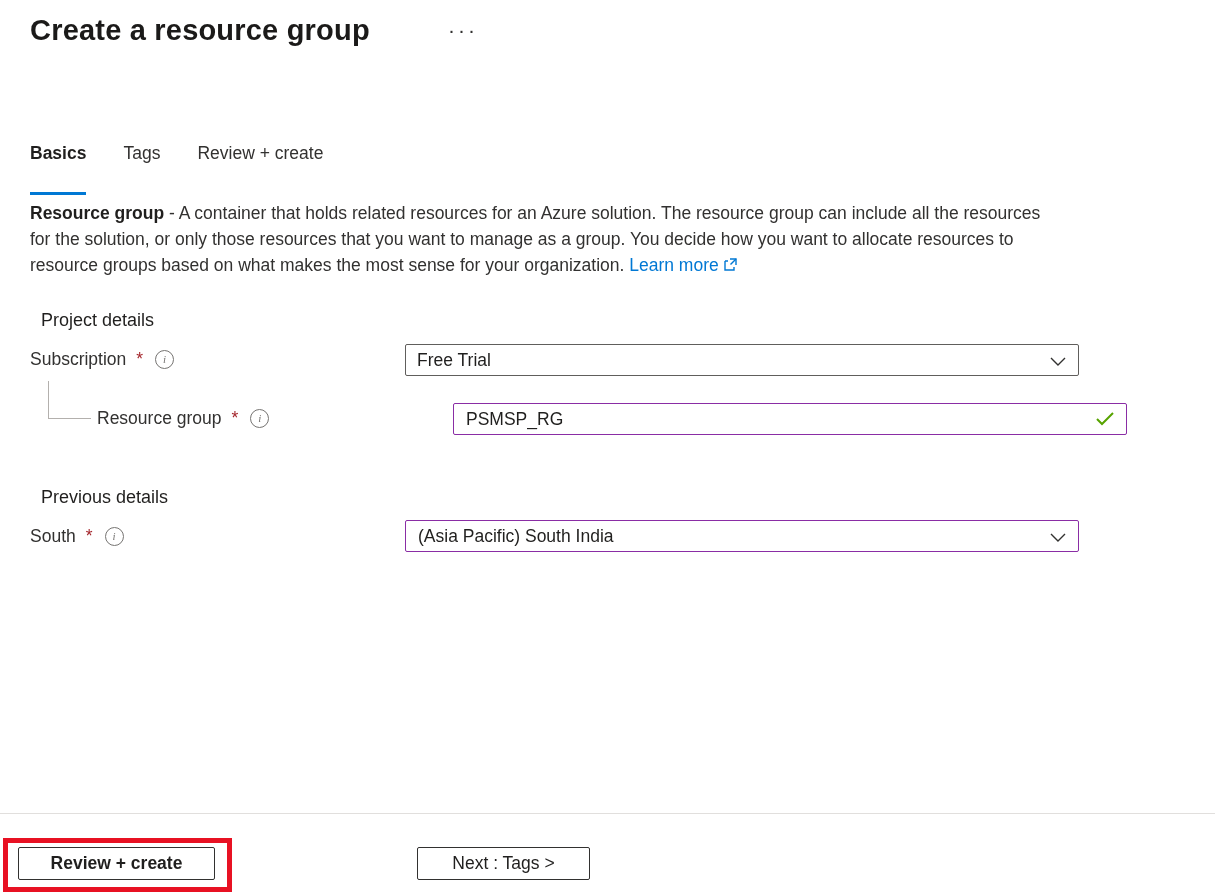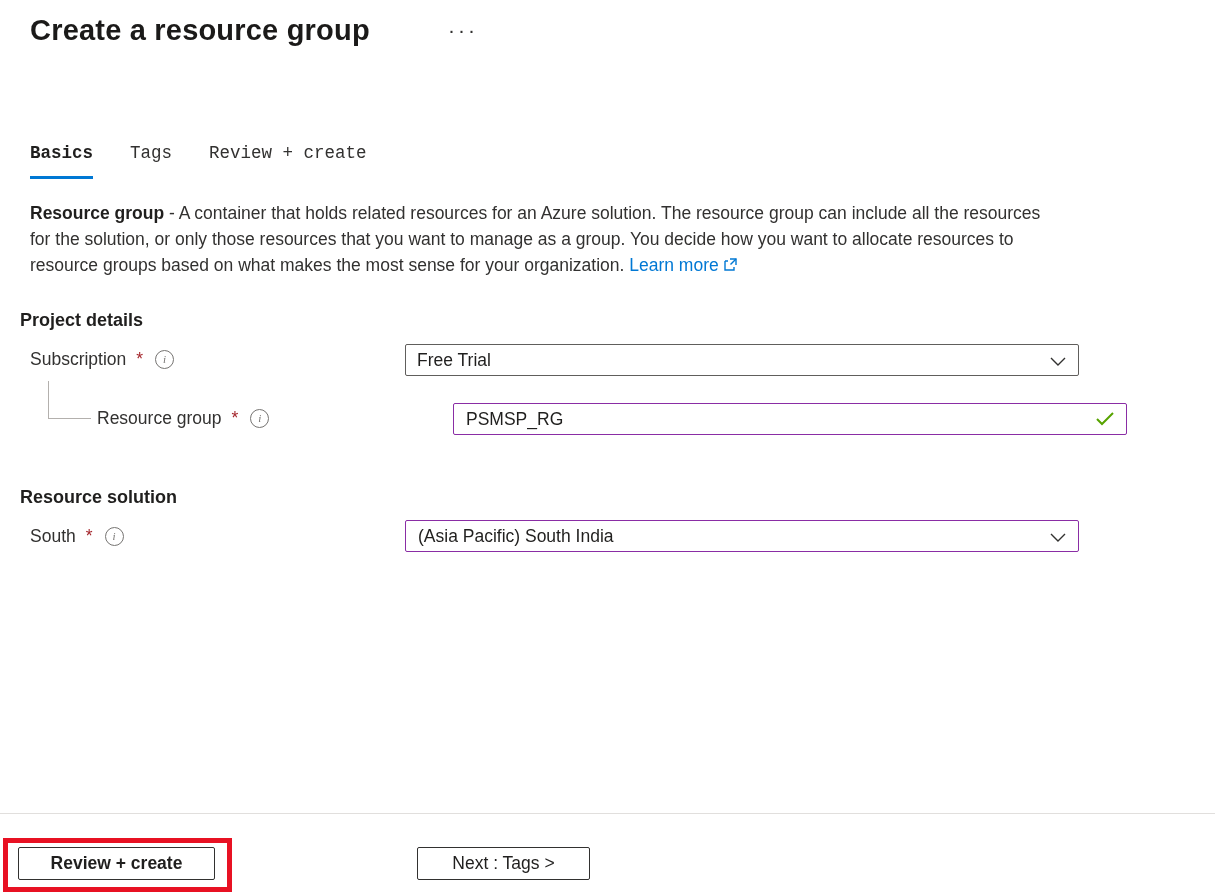--- a/index.html
+++ b/index.html
@@ -25,42 +25,41 @@
     cursor: pointer;
   }
 
   
   .tabs {
     position: absolute; left: 30px; top: 143px;
     display: flex; gap: 37px; align-items: flex-start;
   }
   .tab {
     font-size: 17.5px; color: #323130;
-    padding-bottom: 13px; cursor: pointer;
+    padding-bottom: 28px; cursor: pointer;
     border-bottom: 3px solid transparent;
-    font-family: Liberation Mono, monospace;
   }
   .tab.active {
     font-weight: 700; color: #201f1e;
     border-bottom: 3px solid #0078d4;
   }
 
   
   .description {
     position: absolute; left: 30px; top: 200px; width: 1035px;
     font-size: 17.5px; line-height: 26px; color: #323130;
   }
   .description b { color: #201f1e; }
   .link { color: #0078d4; text-decoration: none; cursor: pointer; }
   .ext-icon { display: inline-block; vertical-align: -1px; margin-left: 4px; }
 
   
   .section-heading {
-    position: absolute; left: 20px;
-    font-size: 18px; font-weight: 700; color: #201f1e;
+    position: absolute; left: 41px;
+    font-size: 18px; font-weight: 400; color: #201f1e;
   }
   .heading-project { top: 310px; }
   .heading-resource { top: 487px; }
 
   .field-label {
     position: absolute; font-size: 17.5px; color: #323130;
     display: flex; align-items: center; gap: 8px;
   }
   .label-subscription { left: 30px; top: 349px; }
   .label-resource-group { left: 97px; top: 408px; }
@@ -165,21 +164,21 @@
   </div>
   <div class="field field-resource-group">
     <input class="text-input" type="text" value="PSMSP_RG" style="">
     <span class="check-wrap">
         <svg width="18" height="14" viewBox="0 0 18 14">
           <path d="M1 7 L6 12 L17 1" fill="none" stroke="#57a300" stroke-width="2"></path>
         </svg>
       </span>
   </div>
 
-  <div class="section-heading heading-resource">Resource solution</div>
+  <div class="section-heading heading-resource">Previous details</div>
 
   <div class="field-label label-region">
     <span>South</span>
       <span class="required">*</span>
       <span class="info-icon">i</span>
   </div>
   <div class="field field-region">
     <span class="value">(Asia Pacific) South India</span>
     <span><svg width="16" height="9" viewBox="0 0 16 9">
           <path d="M1 1 L8 8 L15 1" fill="none" stroke="#323130" stroke-width="1.4"></path>

